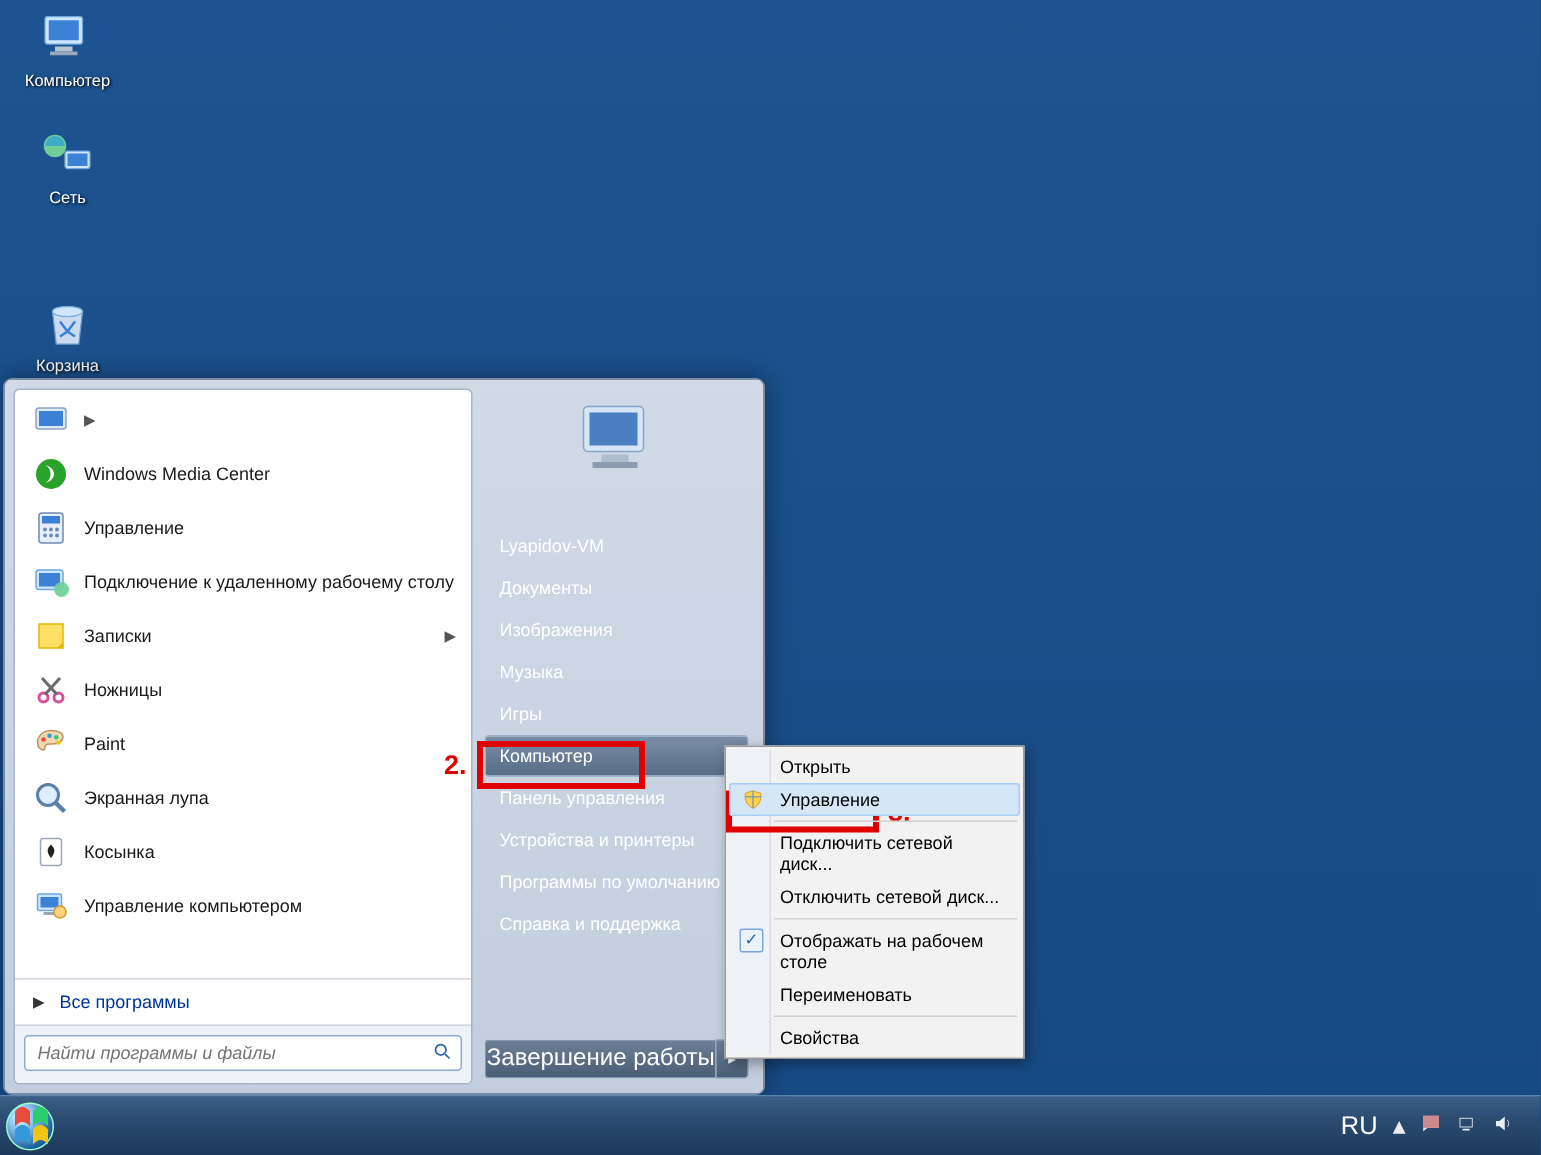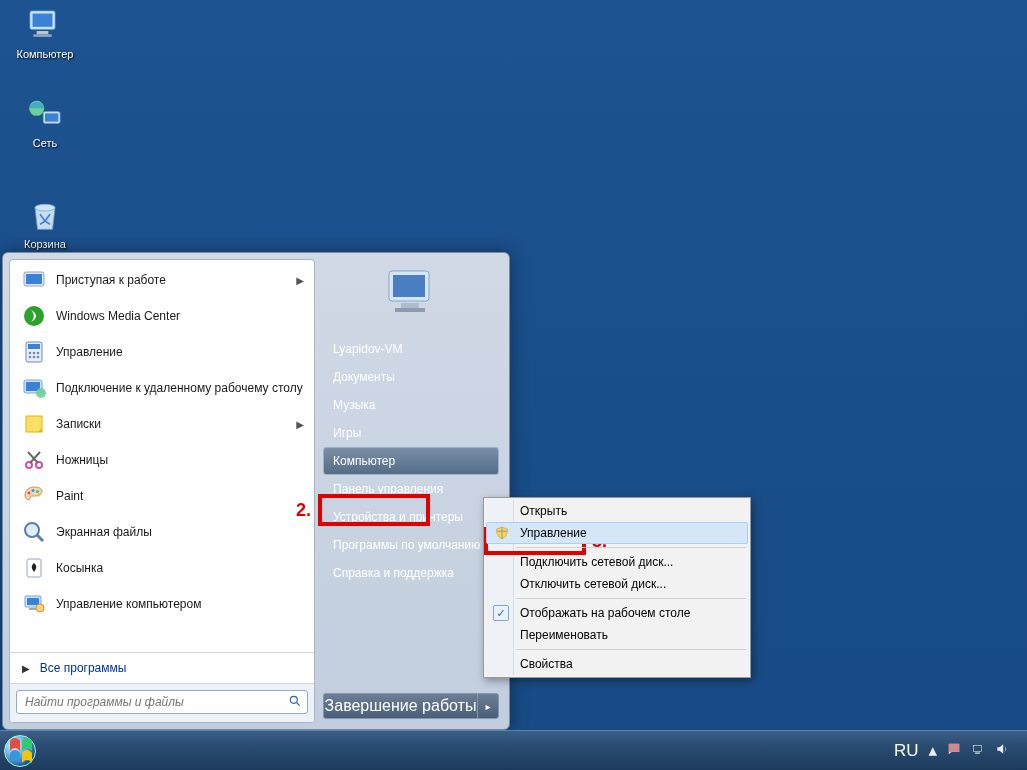--- a/index.html
+++ b/index.html
@@ -26,28 +26,28 @@
   .prog-item .arrow{color:#555;font-size:10px;}
   .all-programs{border-top:1px solid #d0d6e0;padding:8px 12px;color:#003399;display:flex;align-items:center;gap:10px;}
   .all-programs .tri{font-size:10px;color:#333;}
   .search-row{border-top:1px solid #d0d6e0;padding:6px 6px 8px 6px;background:#eef2f8;}
   .search-box{position:relative;}
   .search-box input{width:100%;height:24px;border:1px solid #8faad0;border-radius:3px;padding:2px 26px 2px 8px;font-style:italic;color:#8b5cf6;font-size:12px;outline:none;}
   .search-box .mag{position:absolute;right:6px;top:4px;color:#2a64a8;font-size:13px;}
   .right-pane{flex:1;padding:6px 4px 4px 4px;display:flex;flex-direction:column;color:#fff;}
   .avatar-wrap{height:70px;display:flex;align-items:flex-start;justify-content:center;}
   .avatar{width:60px;height:54px;}
-  .r-list{flex:1;display:flex;flex-direction:column;}
+  .r-list{flex:1;display:flex;flex-direction:column;margin-top:15px;}
   .r-item{padding:7px 10px;color:#fff;font-size:12px;border-radius:3px;}
   .r-item.selected{background:linear-gradient(#7a8ea6,#566d87);border:1px solid #9eb2c8;padding:6px 9px;}
   .shutdown-row{display:flex;height:26px;margin-top:4px;}
   .shutdown-btn{flex:1;background:linear-gradient(#6c7f96,#4a5e77);border:1px solid #8297ad;border-right:none;border-radius:3px 0 0 3px;color:#fff;display:flex;align-items:center;justify-content:center;font-size:16px;}
   .shutdown-more{width:22px;background:linear-gradient(#6c7f96,#4a5e77);border:1px solid #8297ad;border-radius:0 3px 3px 0;color:#fff;display:flex;align-items:center;justify-content:center;font-size:10px;}
   
-  .ctx-menu{position:absolute;left:483px;top:497px;width:268px;background:#f2f2f2;border:1px solid #9a9a9a;box-shadow:2px 3px 8px rgba(0,0,0,.35);padding:2px;}
+  .ctx-menu{position:absolute;left:483px;top:497px;width:200px;background:#f2f2f2;border:1px solid #9a9a9a;box-shadow:2px 3px 8px rgba(0,0,0,.35);padding:2px;}
   .ctx-gutter{position:absolute;left:2px;top:2px;bottom:2px;width:28px;background:#eef1f6;border-right:1px solid #d8dde6;}
   .ctx-item{position:relative;padding:4px 12px 4px 34px;color:#000;font-size:12px;z-index:1;}
   .ctx-item:hover,.ctx-item.hover{background:#d5e6f7;border:1px solid #aacff2;padding:3px 11px 3px 33px;border-radius:2px;}
   .ctx-sep{height:1px;background:#d0d0d0;margin:3px 2px 3px 30px;position:relative;z-index:1;}
   .ctx-check{position:absolute;left:7px;top:3px;width:16px;height:16px;border:1px solid #7aa7d8;background:#eaf3fc;border-radius:2px;color:#2a64a8;font-size:11px;text-align:center;line-height:14px;z-index:2;}
   .ctx-shield{position:absolute;left:8px;top:3px;width:14px;height:14px;z-index:2;}
   
   .callout{position:absolute;color:#e10000;font-weight:bold;font-size:18px;}
   .red-box{position:absolute;border:4px solid #e10000;pointer-events:none;}
 </style>
@@ -61,21 +61,21 @@
       <svg viewBox="0 0 48 48">
           <rect x="6" y="6" width="30" height="22" rx="2" fill="#cfe6ff" stroke="#6fa8e0"></rect>
           <rect x="9" y="9" width="24" height="16" fill="#3b82d6"></rect>
           <rect x="14" y="30" width="14" height="4" fill="#b8c4d4"></rect>
           <rect x="10" y="34" width="22" height="3" fill="#9aa8ba"></rect>
         </svg>
     </div>
     <span>Компьютер</span>
   </div>
 
-  <div class="desk-icon" style="left:8px;top:95px;">
+  <div class="desk-icon" style="left:8px;top:84px;">
     <div class="ico">
       <svg viewBox="0 0 48 48">
           <circle cx="14" cy="16" r="9" fill="#6fcf97"></circle>
           <path d="M6 16a8 8 0 0116 0" fill="#2d9cdb" opacity=".7"></path>
           <rect x="22" y="20" width="20" height="14" rx="2" fill="#cfe6ff" stroke="#6fa8e0"></rect>
           <rect x="24" y="22" width="16" height="10" fill="#3b82d6"></rect>
         </svg>
     </div>
     <span>Сеть</span>
   </div>
@@ -95,21 +95,20 @@
     <div class="left-pane">
       <div class="program-list">
 
         <div class="prog-item">
           <div class="pi">
               <svg viewBox="0 0 24 24">
                 <rect x="2" y="4" width="20" height="14" rx="2" fill="#dfe9f5" stroke="#8aa5c4"></rect>
                 <rect x="4" y="6" width="16" height="10" fill="#3b82d6"></rect>
               </svg>
             </div>
-          <div class="label">Приступая к работе</div>
           <div class="arrow">▶</div>
         </div>
 
         <div class="prog-item">
           <div class="pi">
               <svg viewBox="0 0 24 24">
                 <circle cx="12" cy="12" r="10" fill="#29a329"></circle>
                 <path d="M8 6c5 2 5 10 0 12 8-2 8-10 0-12z" fill="#fff"></path>
               </svg>
             </div>
@@ -178,21 +177,21 @@
           <div class="label">Paint</div>
         </div>
 
         <div class="prog-item">
           <div class="pi">
               <svg viewBox="0 0 24 24">
                 <circle cx="10" cy="10" r="7" fill="#dfeeff" stroke="#5a7fa8" stroke-width="2"></circle>
                 <path d="M15 15l6 6" stroke="#5a7fa8" stroke-width="3"></path>
               </svg>
             </div>
-          <div class="label">Экранная файлы</div>
+          <div class="label">Экранная лупа</div>
         </div>
 
         <div class="prog-item">
           <div class="pi">
               <svg viewBox="0 0 24 24">
                 <rect x="5" y="3" width="14" height="18" rx="2" fill="#fff" stroke="#9aa8ba"></rect>
                 <path d="M12 7c3 3 3 5 0 9-3-4-3-6 0-9z" fill="#222"></path>
               </svg>
             </div>
           <div class="label">Косынка</div>
@@ -237,20 +236,21 @@
               <rect x="8" y="6" width="40" height="30" rx="3" fill="#d5e6f7" stroke="#8aa5c4"></rect>
               <rect x="12" y="10" width="32" height="22" fill="#4a7fc4"></rect>
               <rect x="20" y="38" width="18" height="5" fill="#aebccd"></rect>
               <rect x="14" y="43" width="30" height="4" fill="#8c9bb0"></rect>
             </svg>
         </div>
       </div>
       <div class="r-list" id="r-list">
           <div class="r-item">Lyapidov-VM</div>
           <div class="r-item">Документы</div>
+          <div class="r-item">Изображения</div>
           <div class="r-item">Музыка</div>
           <div class="r-item">Игры</div>
           <div class="r-item selected">Компьютер</div>
           <div class="r-item">Панель управления</div>
           <div class="r-item">Устройства и принтеры</div>
           <div class="r-item">Программы по умолчанию</div>
           <div class="r-item">Справка и поддержка</div>
         </div>
       <div class="shutdown-row">
         <div class="shutdown-btn">

